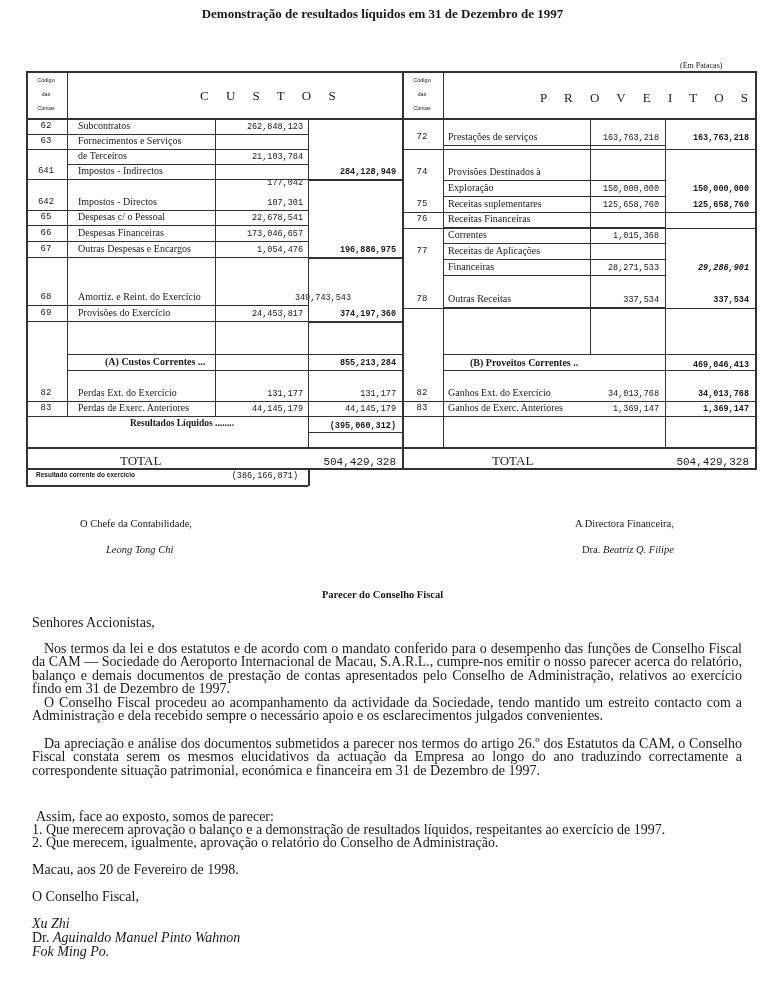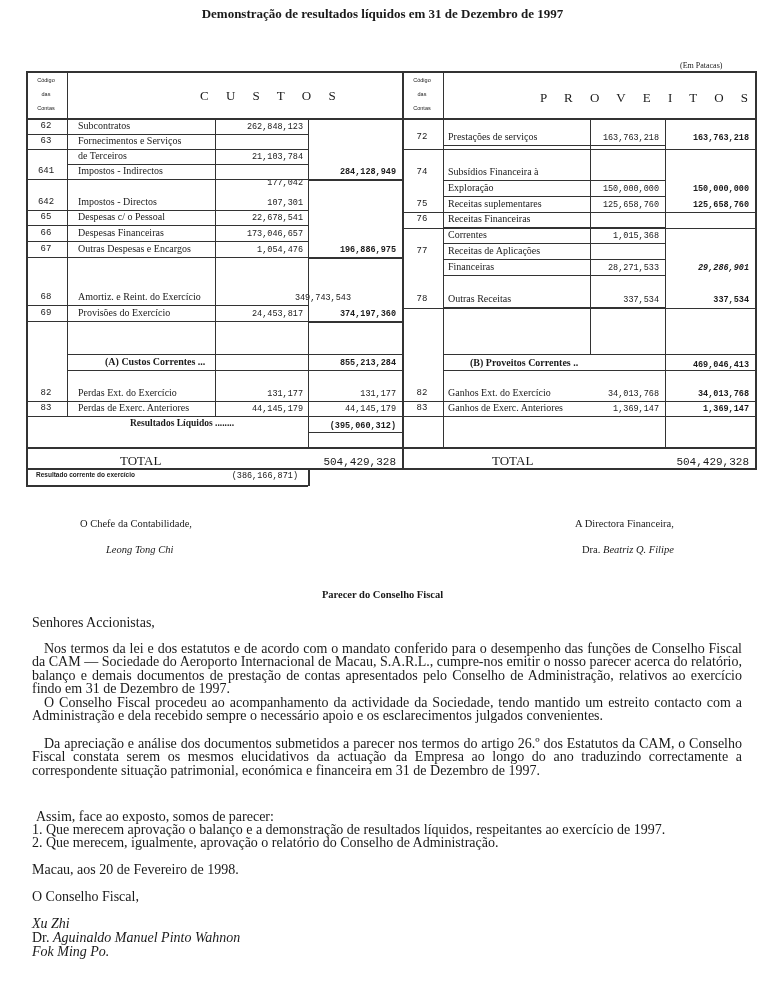--- a/index.html
+++ b/index.html
@@ -135,21 +135,21 @@
       <div class="cell-text" style="left:36px;top:471px;font-size:6.5px;font-weight:bold;font-family:'Liberation Sans',sans-serif;">Resultado corrente do exercício</div>
       <div class="num" style="left:215px;width:83px;top:471px;">(386,166,871)</div>
       <div class="grid-line-h thick-h" style="left:26px;top:485px;width:282px;"></div>
       <div class="grid-line-v thick-v" style="left:308px;top:468px;height:18px;"></div>
       <div class="code" style="left:402px;top:132px;">72</div>
       <div class="cell-text" style="left:448px;top:131px;">Prestações de serviços</div>
       <div class="num" style="left:590px;width:69px;top:133px;">163,763,218</div>
       <div class="num numb" style="left:665px;width:84px;top:133px;">163,763,218</div>
       <div class="grid-line-h" style="left:443px;top:145px;width:222px;"></div>
       <div class="code" style="left:402px;top:167px;">74</div>
-      <div class="cell-text" style="left:448px;top:166px;">Subsídios Financeira à</div>
+      <div class="cell-text" style="left:448px;top:166px;">Provisões Destinados à</div>
       <div class="num" style="left:590px;width:69px;top:168px;"></div>
       <div class="num numb" style="left:665px;width:84px;top:168px;"></div>
       <div class="grid-line-h" style="left:443px;top:180px;width:222px;"></div>
       <div class="code" style="left:402px;top:183px;"></div>
       <div class="cell-text" style="left:448px;top:182px;">Exploração</div>
       <div class="num" style="left:590px;width:69px;top:184px;">150,000,000</div>
       <div class="num numb" style="left:665px;width:84px;top:184px;">150,000,000</div>
       <div class="grid-line-h" style="left:443px;top:196px;width:222px;"></div>
       <div class="code" style="left:402px;top:199px;">75</div>
       <div class="cell-text" style="left:448px;top:198px;">Receitas suplementares</div>

